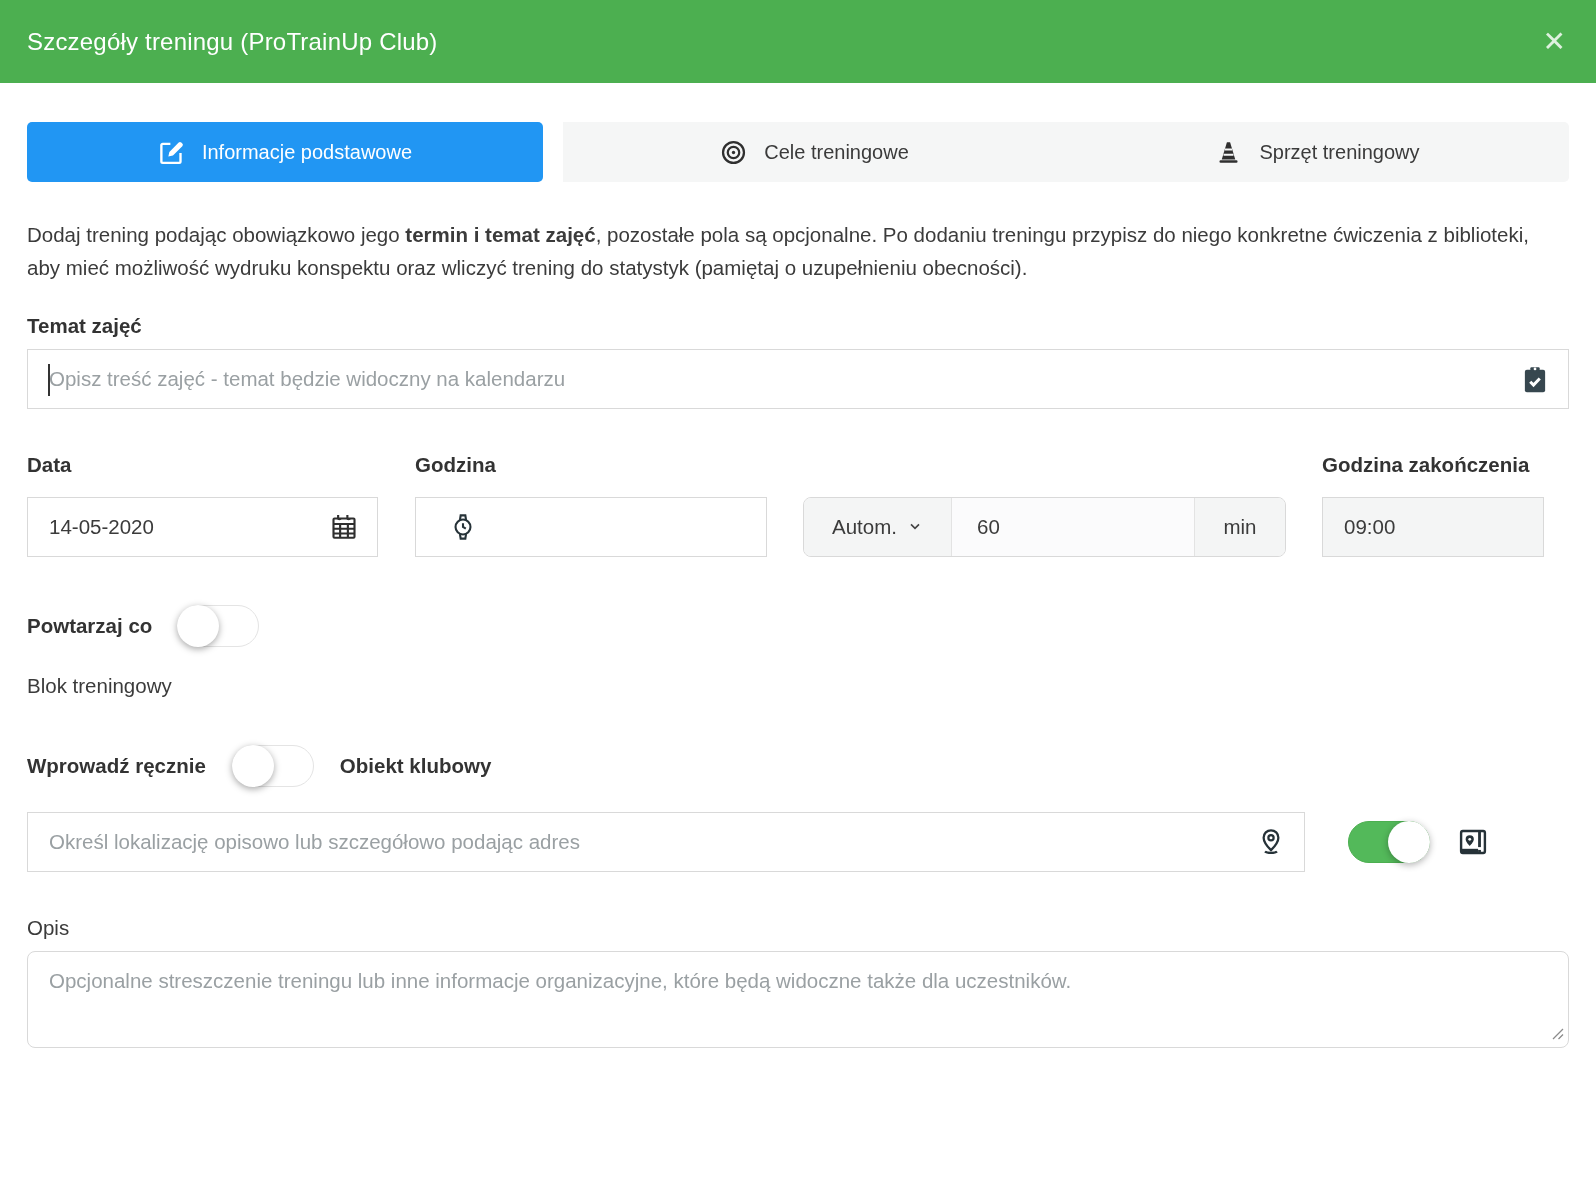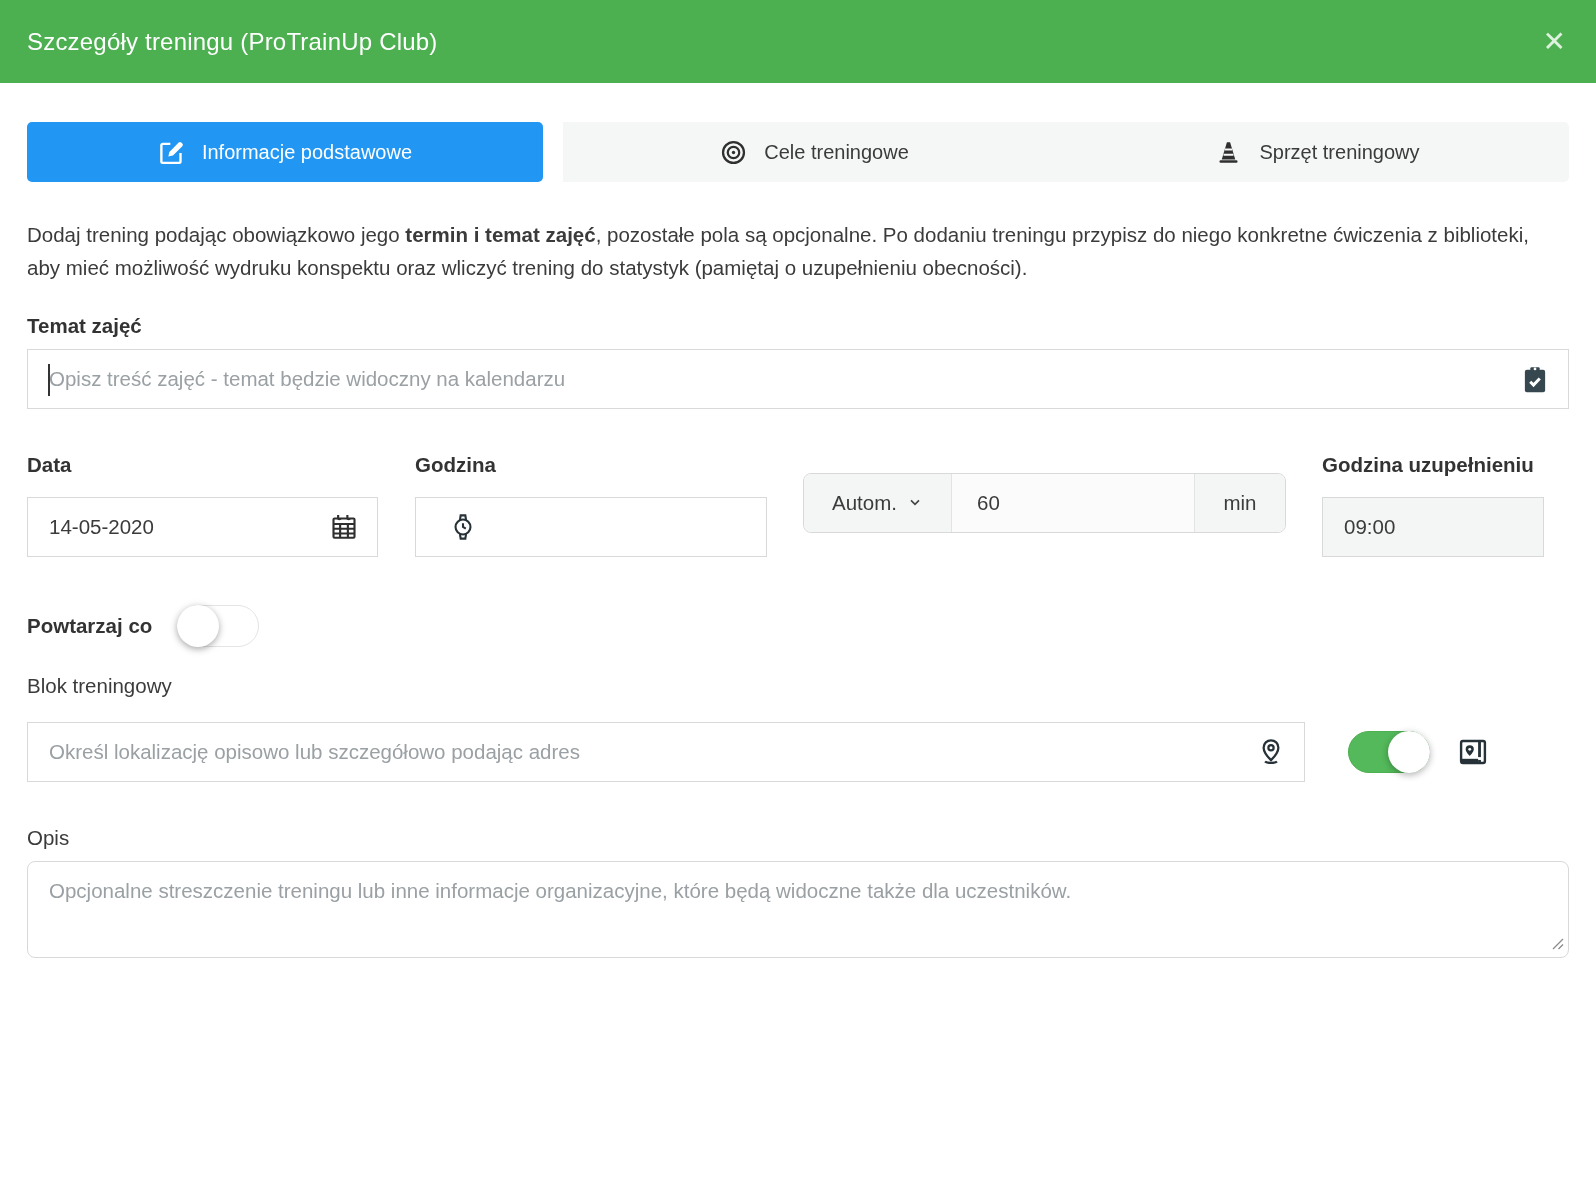--- a/index.html
+++ b/index.html
@@ -46,21 +46,21 @@
   }
   .field input::placeholder, textarea::placeholder { color: #9aa0a3; opacity: 1; }
   .field .field-icon { display: flex; align-items: center; margin-left: 12px; cursor: pointer; }
   .caret { position: absolute; left: 20px; top: 14px; width: 2px; height: 32px; background: #333; }
 
   .mt-topic-label { margin-top: 30px; }
   .mt-topic-field { margin-top: 11px; }
 
   
   .sched { margin-top: 44px; display: flex; }
-  .sched .col { display: flex; flex-direction: column; }
+  .sched .col { display: flex; flex-direction: column; justify-content: flex-end; }
   .col-date { width: 351px; margin-right: 37px; }
   .col-time { width: 352px; margin-right: 36px; }
   .col-dur  { width: 483px; margin-right: 36px; }
   .col-end  { width: 222px; }
   .sched .col .field { margin-top: 20px; }
 
   .dur-group {
     margin-top: 20px; height: 60px; display: flex;
     border: 1px solid #d9d9d9; border-radius: 8px; overflow: hidden; background: #fbfbfc;
   }
@@ -201,37 +201,44 @@
           </span>
         </div>
         <div class="dur-value">
           <input type="text" value="60" style="">
         </div>
         <div class="dur-unit">min</div>
       </div>
     </div>
 
     <div class="col col-end">
-      <div class="lbl-bold">Godzina uzupełnieniu</div>
+      <div class="lbl-bold">Godzina zakończenia</div>
       <div class="field disabled">
         <input type="text" value="09:00" style="">
 
       </div>
     </div>
   </div>
 
   <div class="repeat-row">
     <span class="lbl-bold">Powtarzaj co</span>
     <div class="toggle off">
         <div class="knob"></div>
       </div>
   </div>
 
   <div class="lbl-reg block-label">Blok treningowy</div>
 
+  <div class="manual-row">
+    <span class="lbl-bold">Wprowadź ręcznie</span>
+    <div class="toggle off">
+        <div class="knob"></div>
+      </div>
+    <span class="lbl-bold">Obiekt klubowy</span>
+  </div>
 
   <div class="location-row">
     <div class="field location-field">
       <input type="text" placeholder="Określ lokalizację opisowo lub szczegółowo podając adres" style="">
       <span class="field-icon">
         <svg width="30" height="30" viewBox="0 0 24 24" fill="none" stroke="#263238" stroke-width="1.8">
           <path d="M12 2.6a5.9 5.9 0 0 1 5.9 5.9c0 4.1-5.9 10-5.9 10s-5.9-5.9-5.9-10A5.9 5.9 0 0 1 12 2.6z"></path>
           <circle cx="12" cy="8.5" r="2.1"></circle>
           <path d="M7.2 19.6c1.5 1.5 8.1 1.5 9.6 0"></path>
         </svg>

